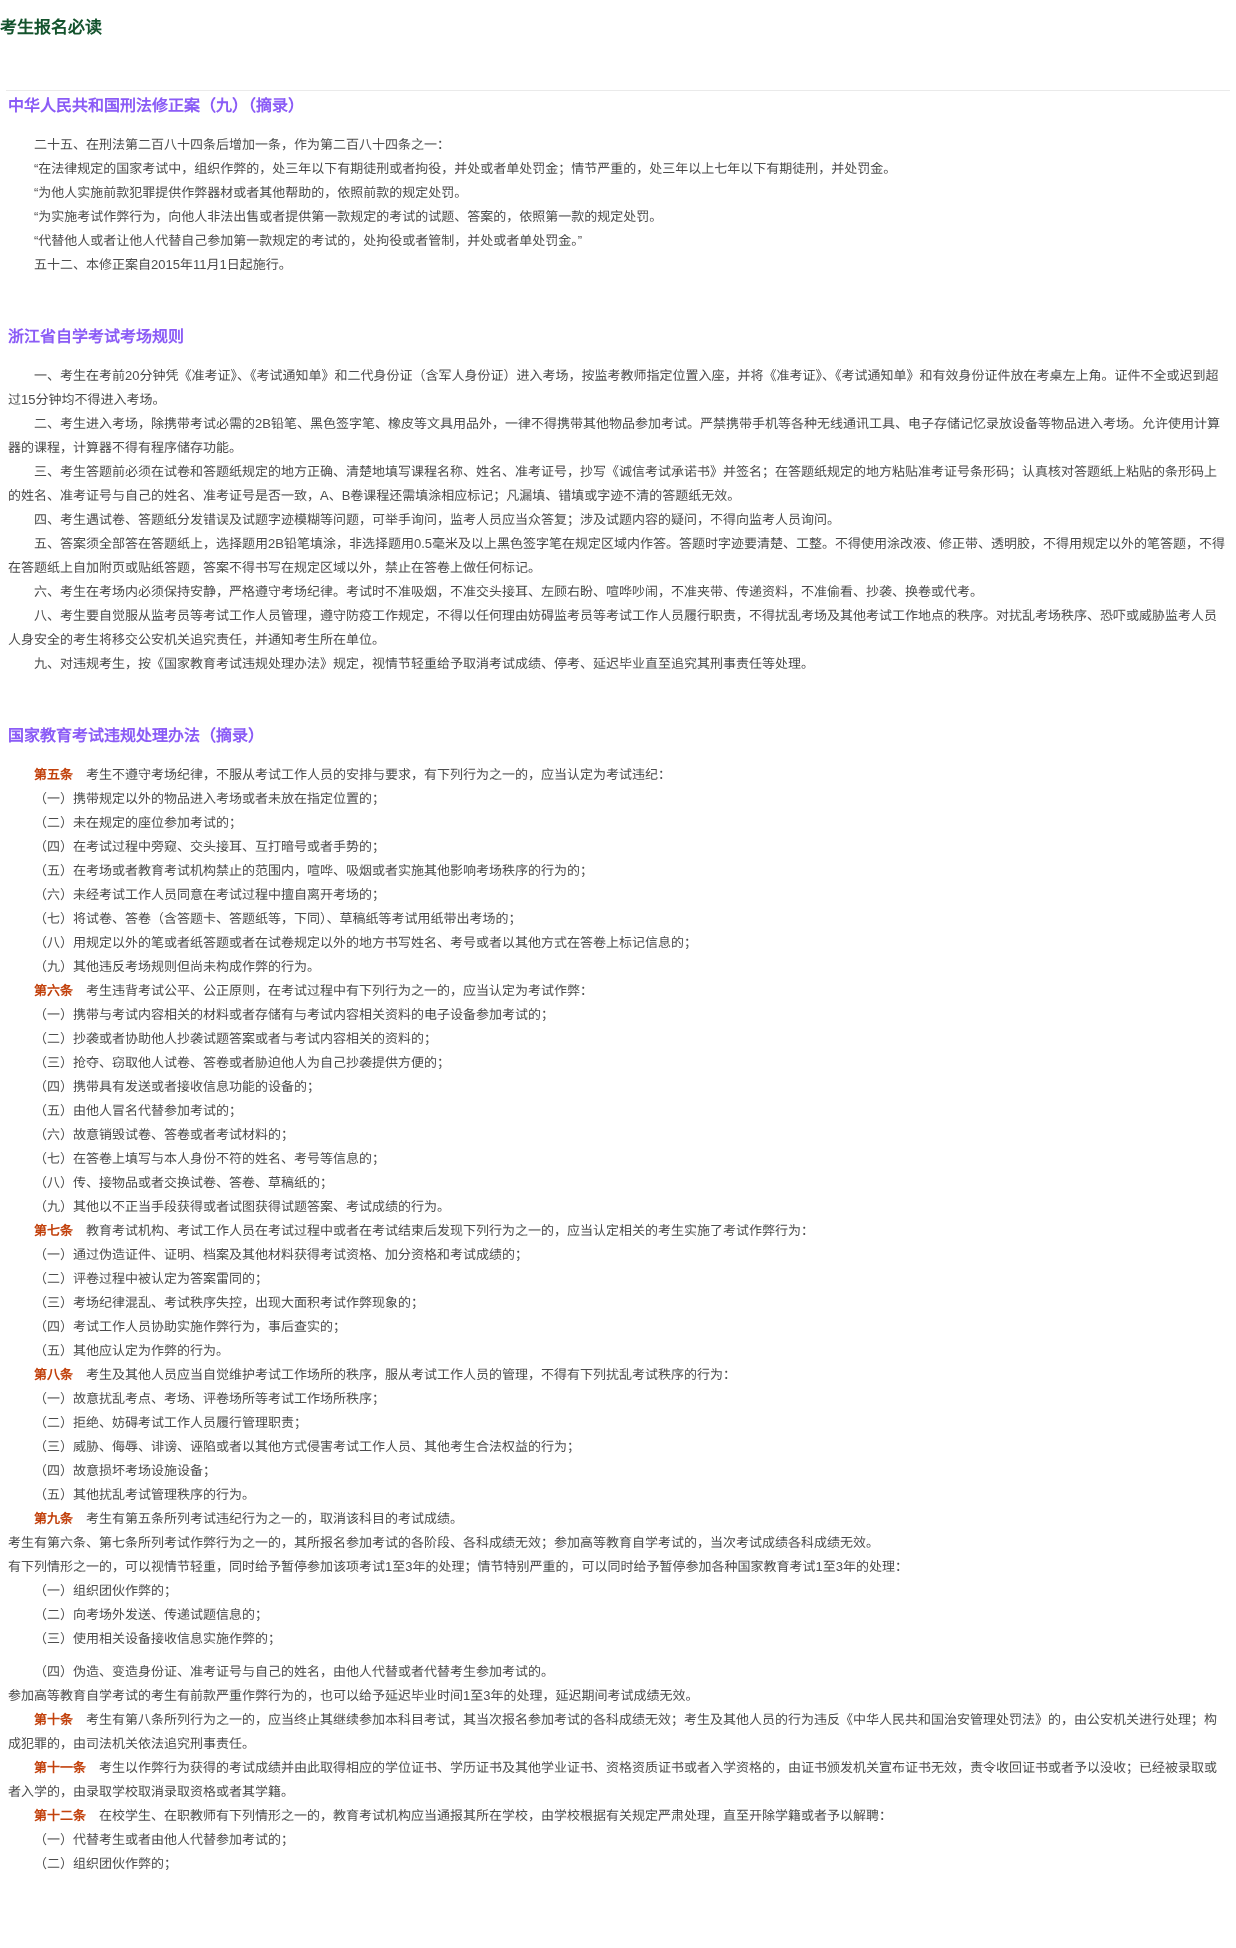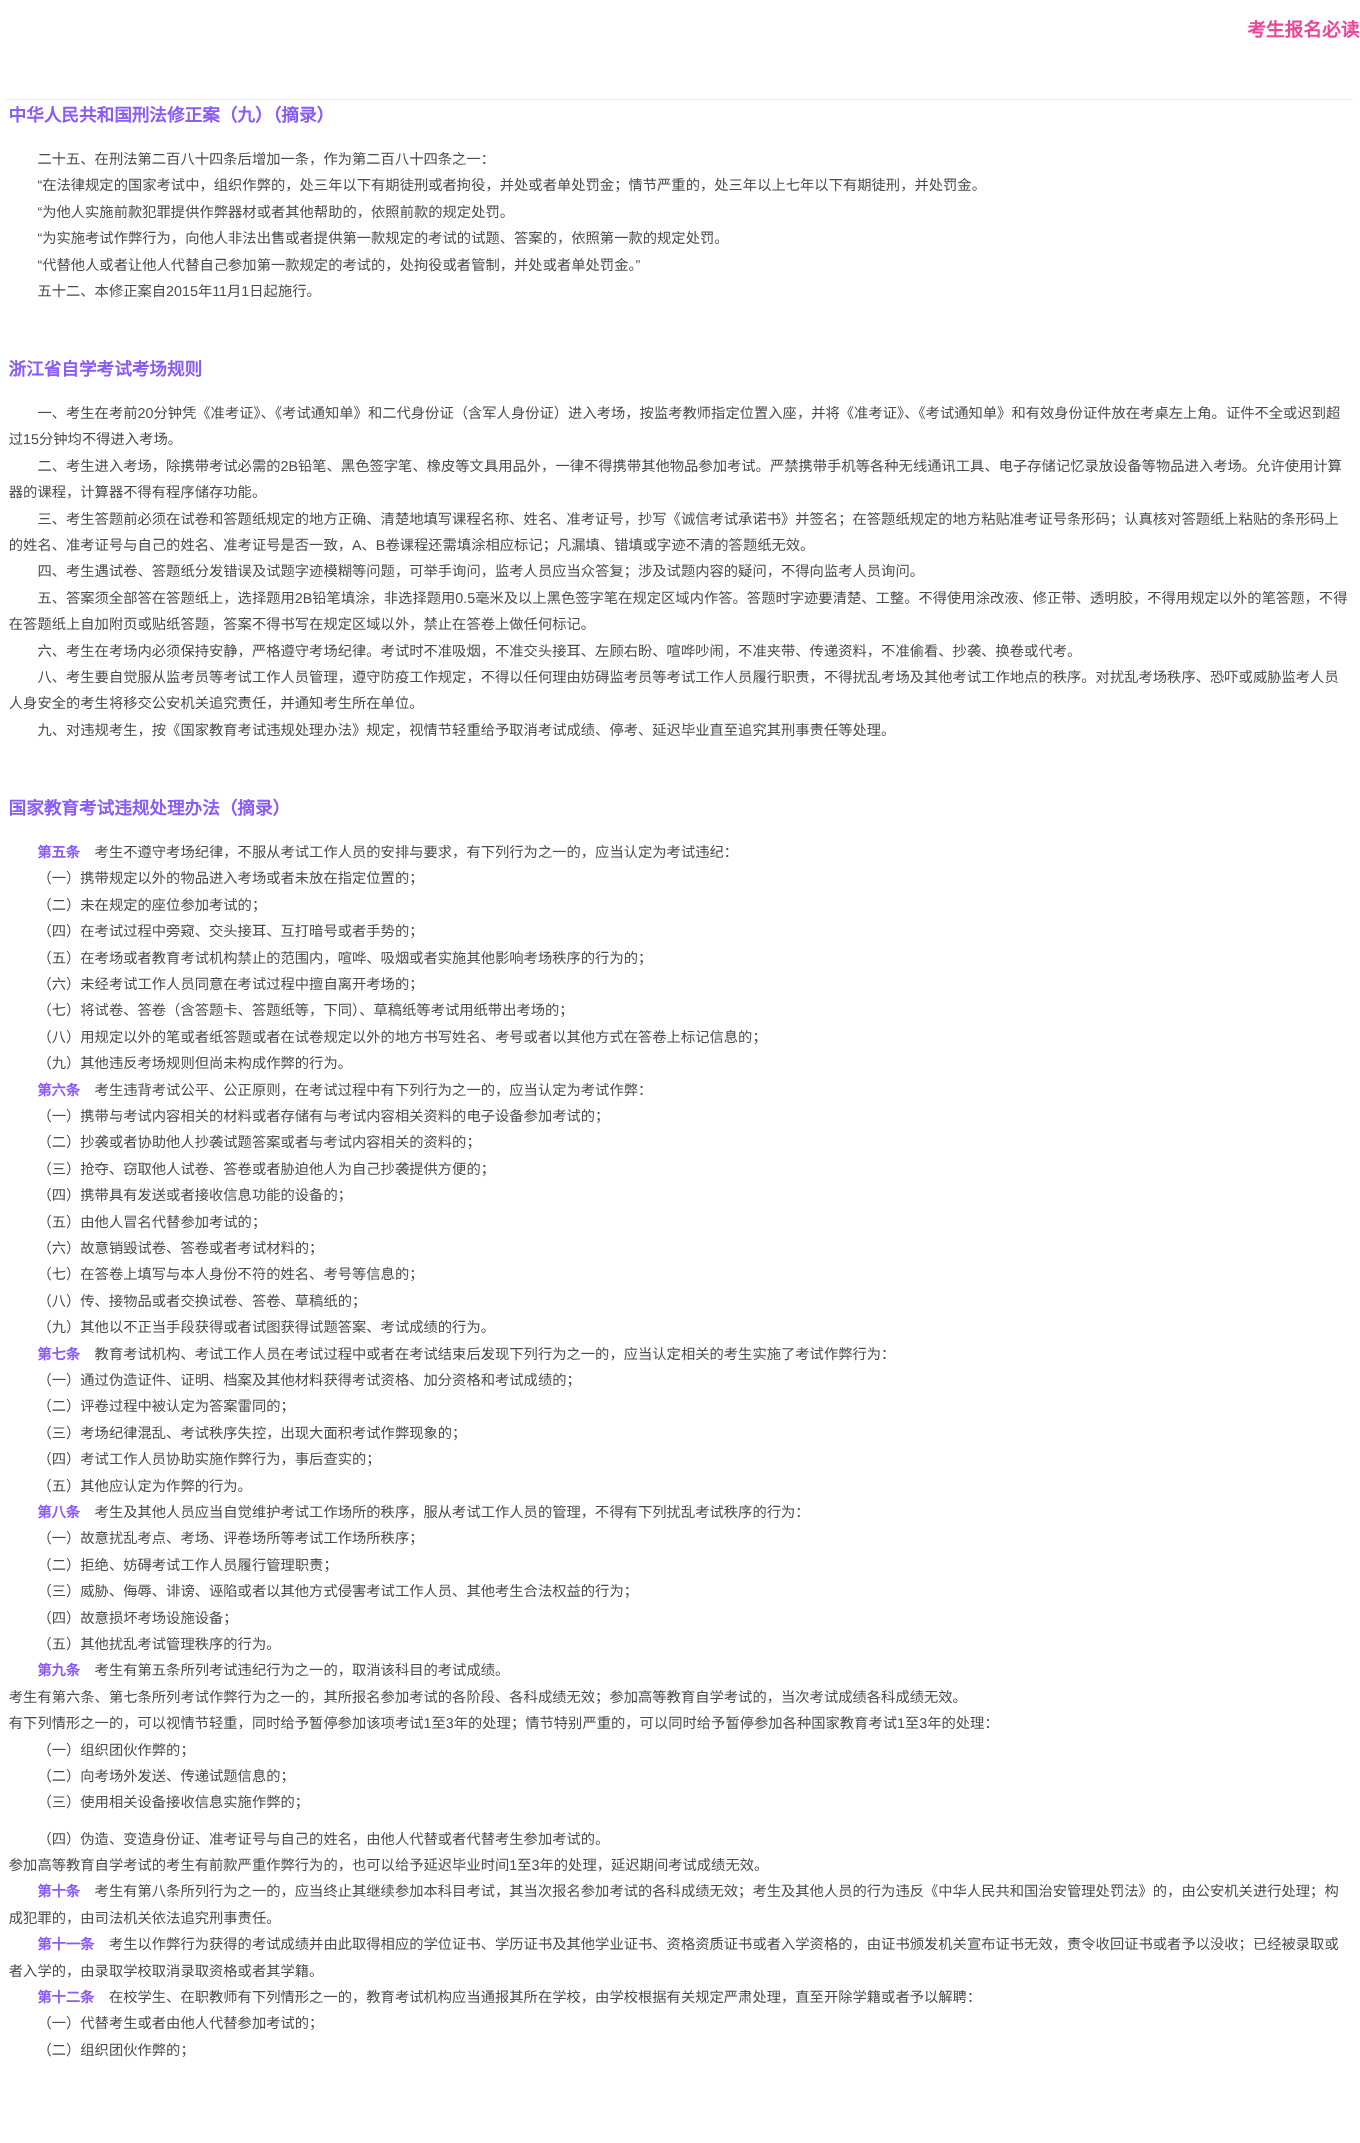--- a/index.html
+++ b/index.html
@@ -8,24 +8,24 @@
     color: #4c4c4c;
     -webkit-font-smoothing: antialiased;
   }
   .page {
     width: 1236px;
     min-height: 1948px;
     box-sizing: border-box;
     background: #ffffff;
   }
   h1.page-title {
-    text-align: right;
+    text-align: left;
     font-size: 17px;
     font-weight: 700;
-    color: #ec4899;
+    color: #14532d;
     margin: 0;
     padding: 14px 0 0 0;
     height: 32px;
     line-height: 28px;
   }
   .content {
     border-top: 1px solid #eaeaea;
     margin: 44px 6px 0 6px;
     padding: 5px 2px 0 2px;
   }
@@ -42,21 +42,21 @@
     margin: 0;
     font-size: 13px;
     line-height: 24px;
     color: #4c4c4c;
   }
   section.rules-section p.indent { text-indent: 2em; }
   section.rules-section p.flush { text-indent: 0; }
   section.rules-section p.gap { margin-top: 9px; }
   section.rules-section b.article-num {
     font-weight: 700;
-    color: #8b5cf6;
+    color: #c2410c;
   }
 </style>
 </head>
 <body>
 
 <div class="page">
 
   <h1 class="page-title">考生报名必读</h1>
 
   <div class="content" id="sections">

